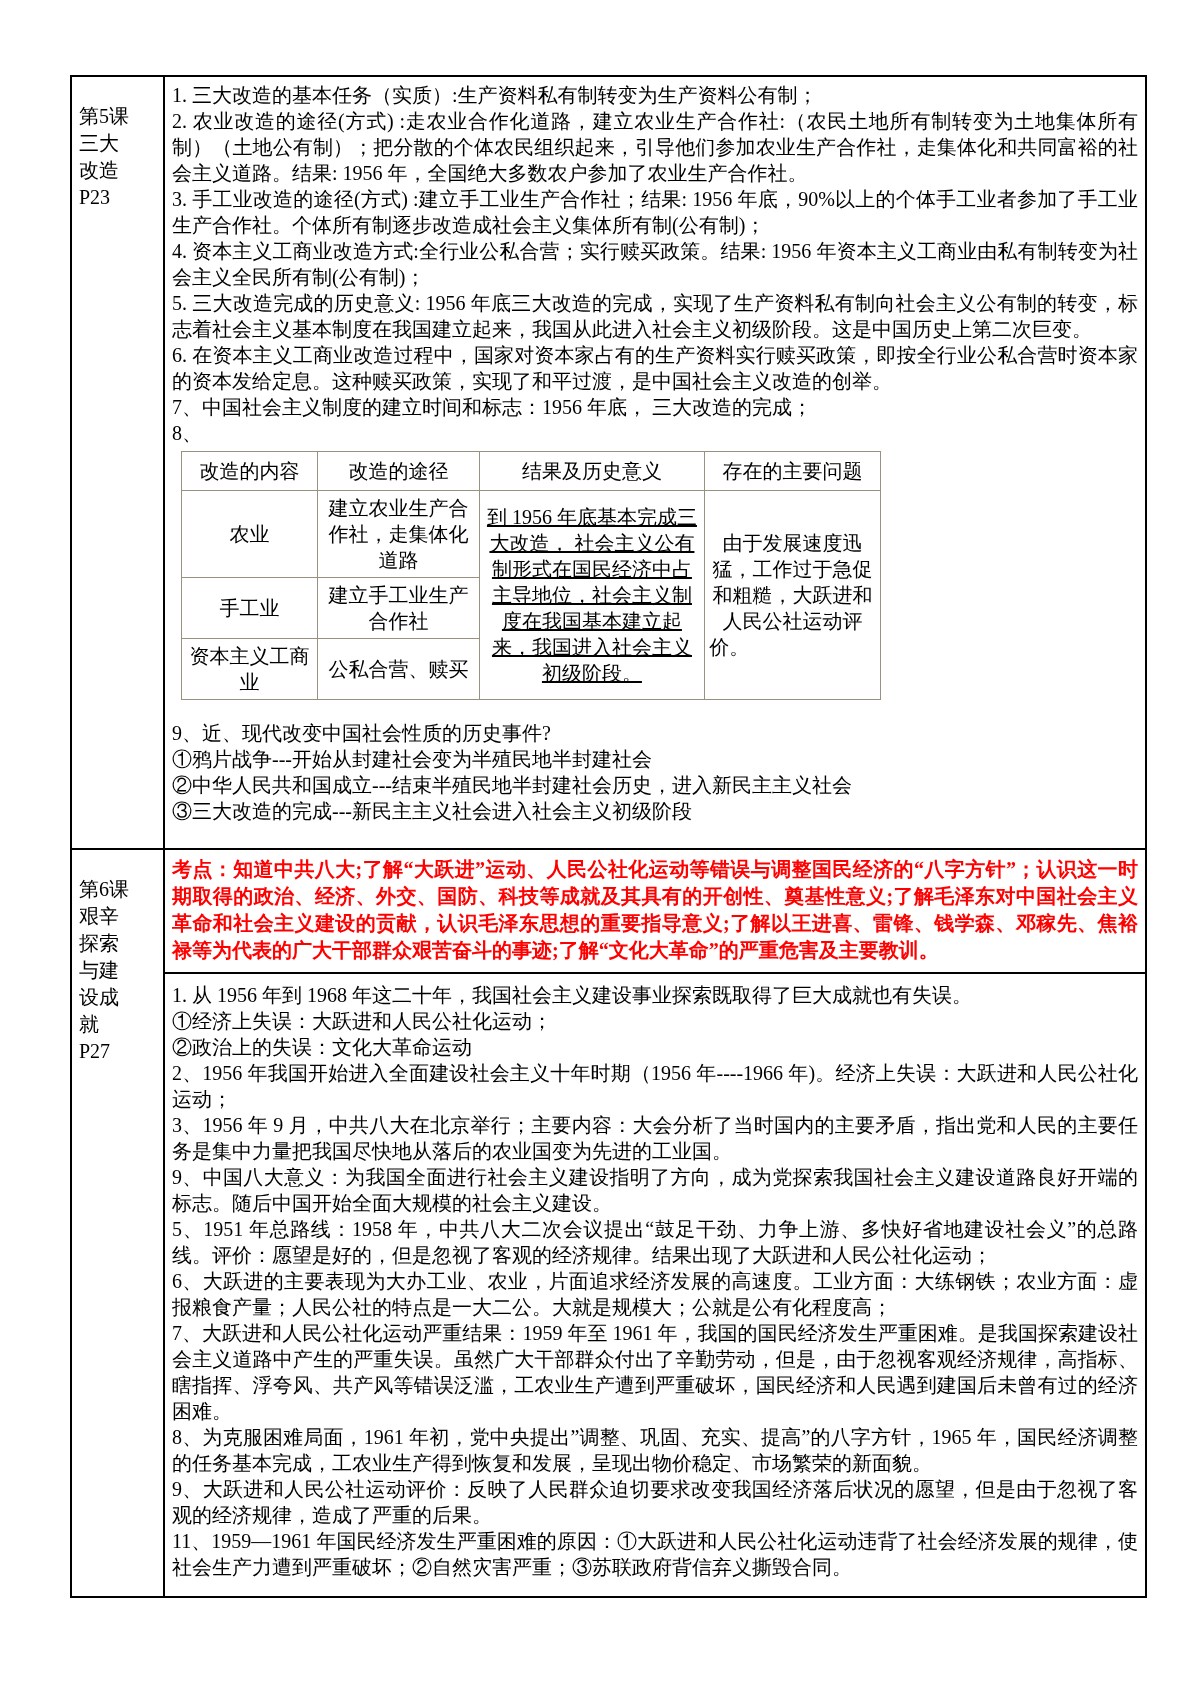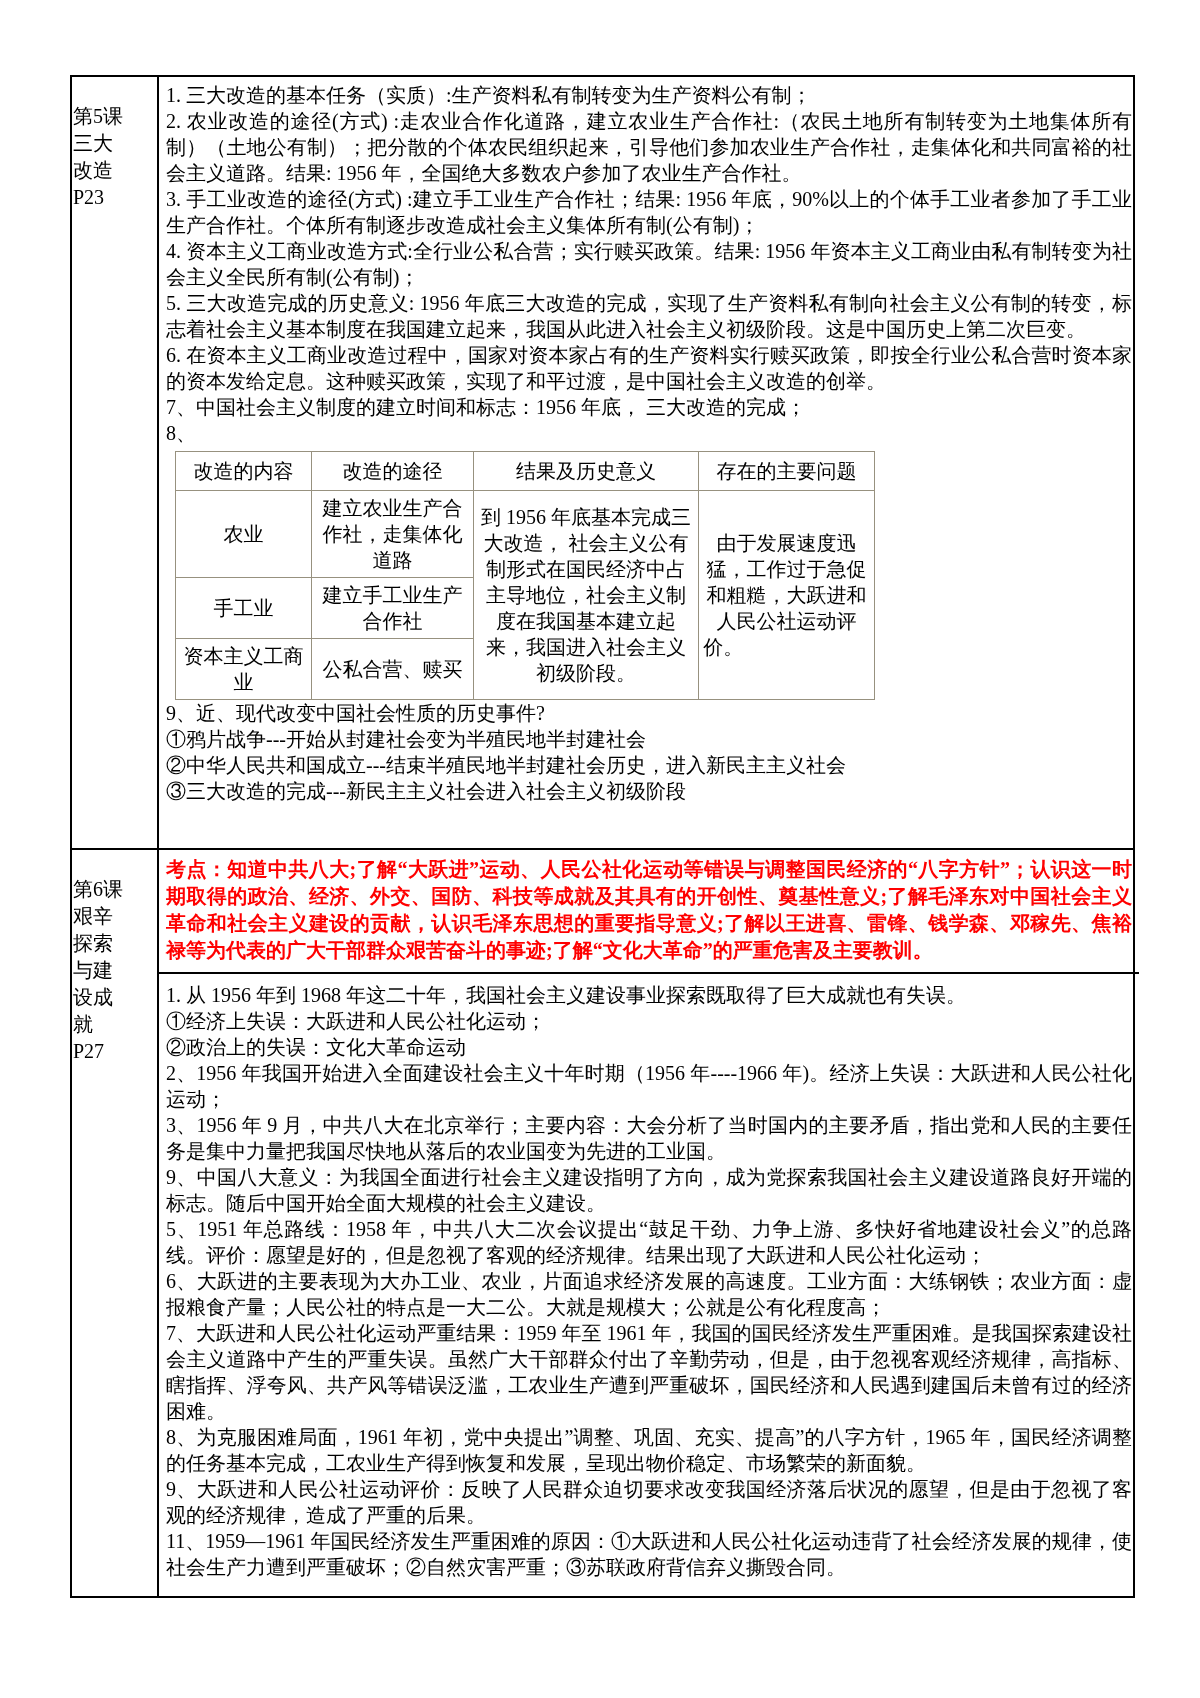--- a/index.html
+++ b/index.html
@@ -25,57 +25,58 @@
     table-layout: fixed;
   }
   table.notes-table > tbody > tr > td {
     border: 2px solid #000000;
     vertical-align: top;
   }
   tr.row-lesson5 { height: 773px; }
   tr.row-lesson6 { height: 748px; }
   td.label-cell {
     width: 80px;
-    padding: 26px 4px 4px 1px;
+    padding: 26px 4px 4px 7px;
     font-size: 20px;
     line-height: 27px;
   }
   td.content-cell {
     width: 966px;
-    padding: 5px 1px 4px 7px;
+    padding: 5px 7px 4px 7px;
     font-size: 20px;
     line-height: 26px;
   }
   .para {
     text-align: justify;
     word-break: break-word;
   }
   
   table.inner-table {
     border-collapse: collapse;
     table-layout: fixed;
     width: 700px;
-    margin: 5px 0 0 9px;
+    margin: 5px 0 20px 9px;
     background: #ffffff;
   }
   table.inner-table th,
   table.inner-table td {
     border: 1px solid #97917f;
     font-weight: normal;
     font-size: 20px;
     line-height: 26px;
     padding: 4px 4px;
     text-align: center;
     vertical-align: middle;
   }
   table.inner-table th { height: 30px; }
   td.result-cell {
     text-align: justify;
     text-align-last: center;
     padding: 4px 6px;
+    text-decoration: underline;
   }
   td.problem-cell {
     text-align: justify;
     text-align-last: left;
     vertical-align: middle;
     padding: 4px 6px;
   }
   .exam-points {
     color: #ff0000;
     font-weight: bold;

